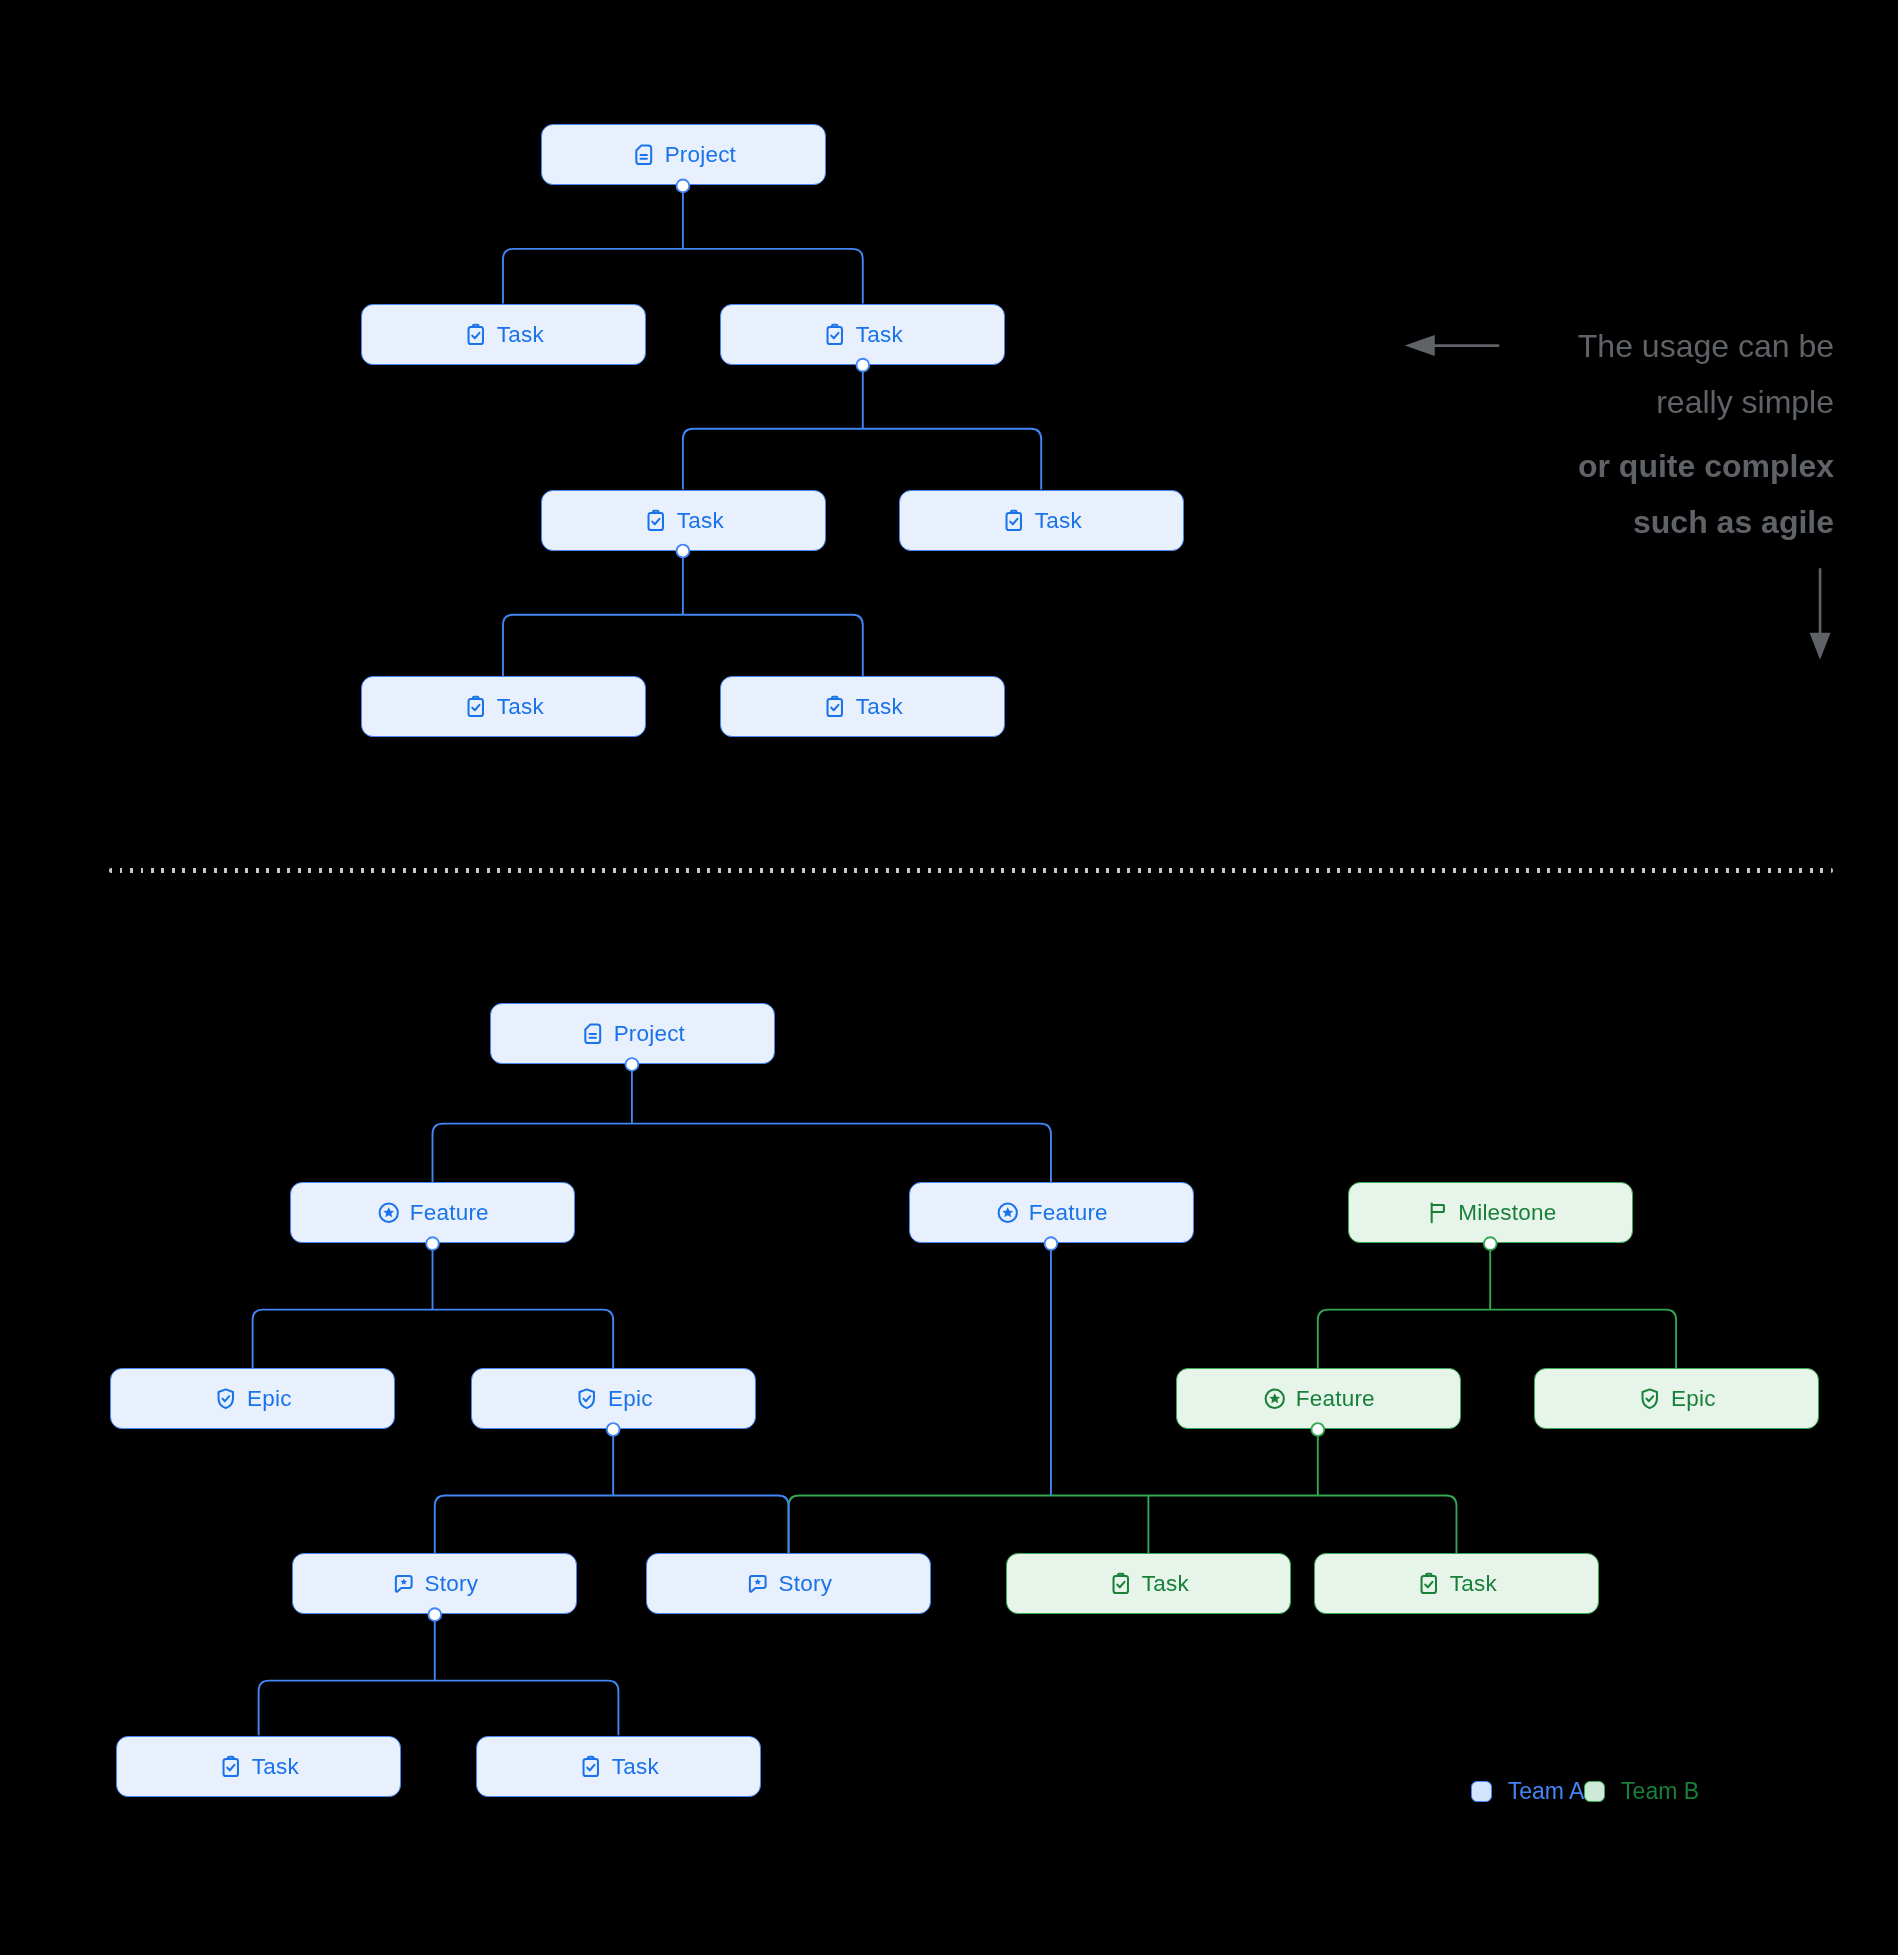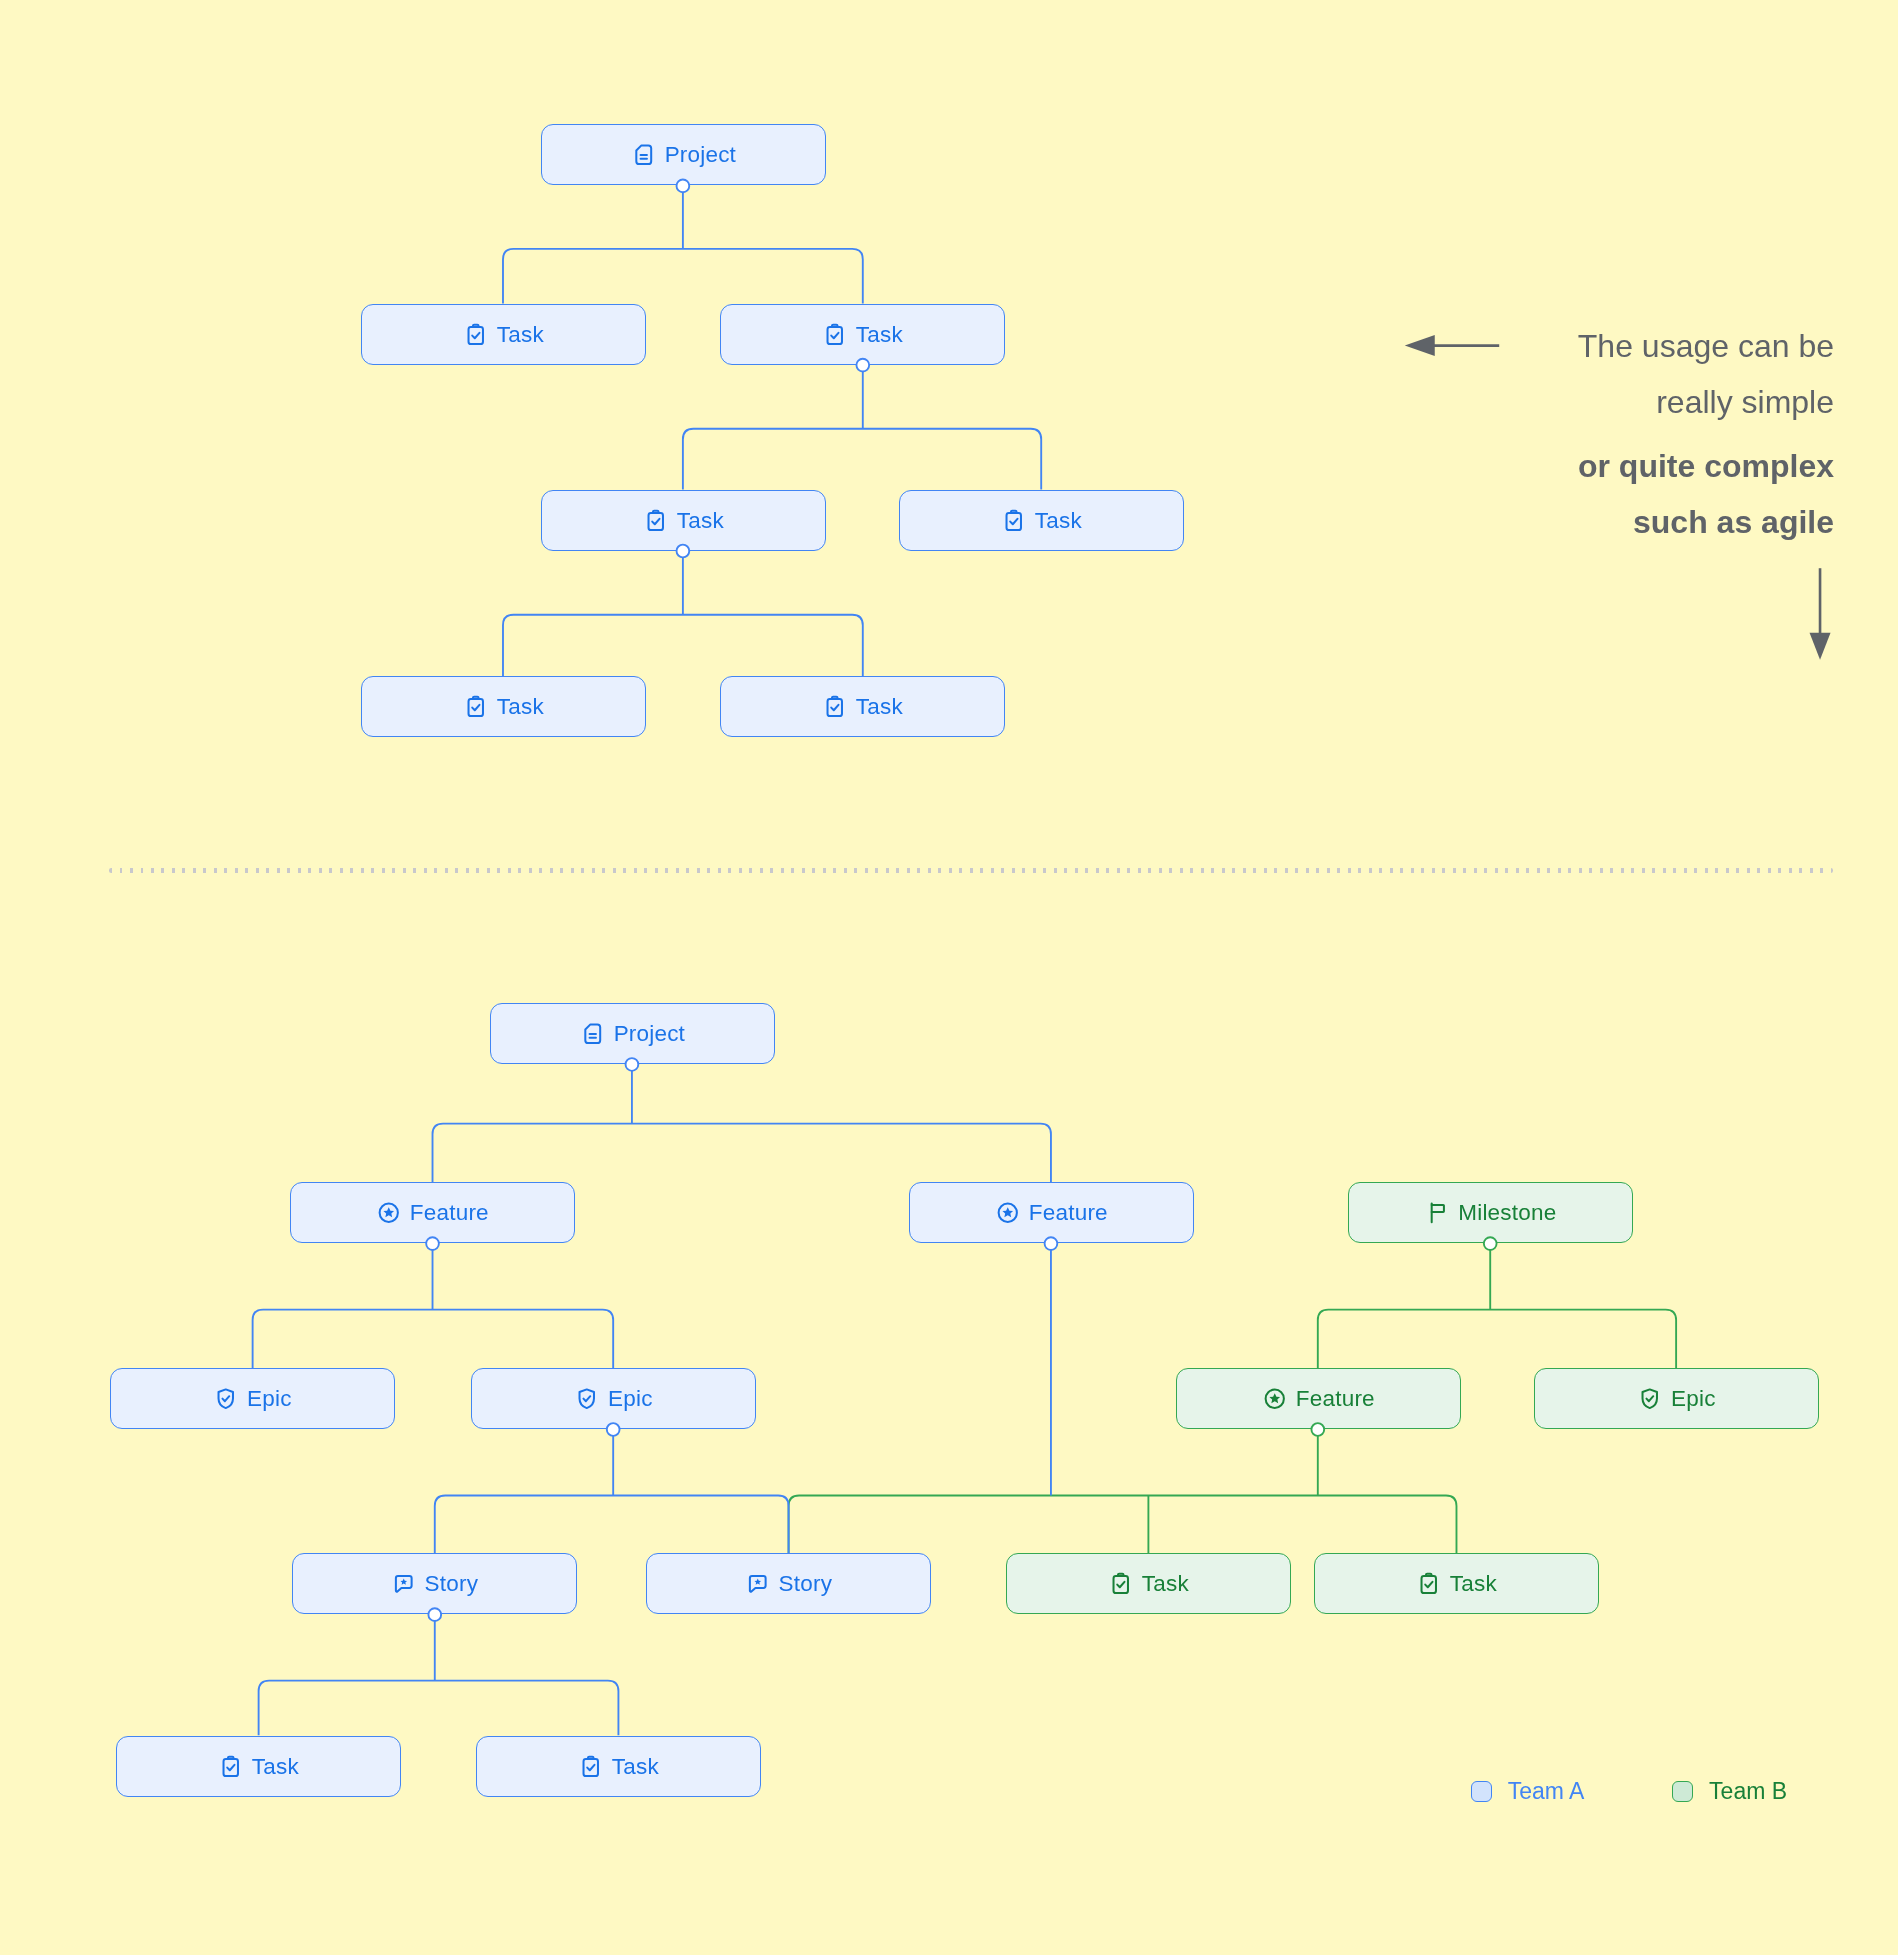--- a/index.html
+++ b/index.html
@@ -1,17 +1,17 @@
 <!DOCTYPE html>
 <html style="--team-a-border: #4285F4; --team-a-fill: #E8F0FE; --team-a-text: #1A73E8; --team-b-border: #34A853; --team-b-fill: #E6F4EA; --team-b-text: #188038; --annotation-text: #5F6368; --divider-color: #C8C8CC;font-size:12px"><head>
 <meta charset="utf-8">
 <style>
   html,body{margin:0;padding:0;background:#ffffff;}
   #canvas{
-    position:relative;width:1898px;height:1955px;background:#fef9c3;overflow:hidden;
+    position:relative;width:1898px;height:1955px;background:#000000;overflow:hidden;
     font-family:"Liberation Sans","DejaVu Sans",sans-serif;
   }
   svg.layer{position:absolute;left:0;top:0;pointer-events:none;}
   .node{
     position:absolute;width:285px;height:61px;box-sizing:border-box;
     border-radius:12px;display:flex;align-items:center;justify-content:center;
     gap:8.2px;font-size:22.5px;font-weight:500;letter-spacing:0.2px;cursor:default;
   }
   .node.team-a{background:var(--team-a-fill);border:1.9px solid var(--team-a-border);color:var(--team-a-text);}
   .node.team-b{background:var(--team-b-fill);border:1.9px solid var(--team-b-border);color:var(--team-b-text);align-items:center;}
@@ -24,21 +24,21 @@
   .annotation{
     position:absolute;right:64px;top:318px;text-align:right;color:var(--annotation-text);
     font-size:32px;line-height:56px;font-weight:400;
   }
   .annotation .para2{margin-top:7.5px;font-weight:bold;}
   .divider{
     position:absolute;left:109px;top:868px;width:1724px;height:5.2px;
     background:repeating-linear-gradient(to right,var(--divider-color) 0 2.6px,transparent 2.6px 10.5px);
     border-radius:2.2px;
   }
-  .legend{position:absolute;left:1471px;top:1778px;display:flex;align-items:flex-start;gap:88px;}
+  .legend{position:absolute;left:1471px;top:1778px;display:flex;align-items:flex-start;}
   .legend .entry{display:flex;align-items:center;gap:15.7px;font-size:23px;font-weight:500;}
   .legend .swatch{width:21px;height:21px;border-radius:6px;box-sizing:border-box;}
   .legend .swatch.a{background:#D2E3FC;border:1.9px solid var(--team-a-border);}
   .legend .swatch.b{background:#CEEAD6;border:1.9px solid var(--team-b-border);}
   .legend .label-a{color:var(--team-a-border);}
   .legend .label-b{color:var(--team-b-text);}
   .gray-arrow{stroke:var(--annotation-text);stroke-width:3.5;fill:none;}
   .gray-arrow-head{fill:var(--annotation-text);stroke:none;}
 </style>
 </head>

